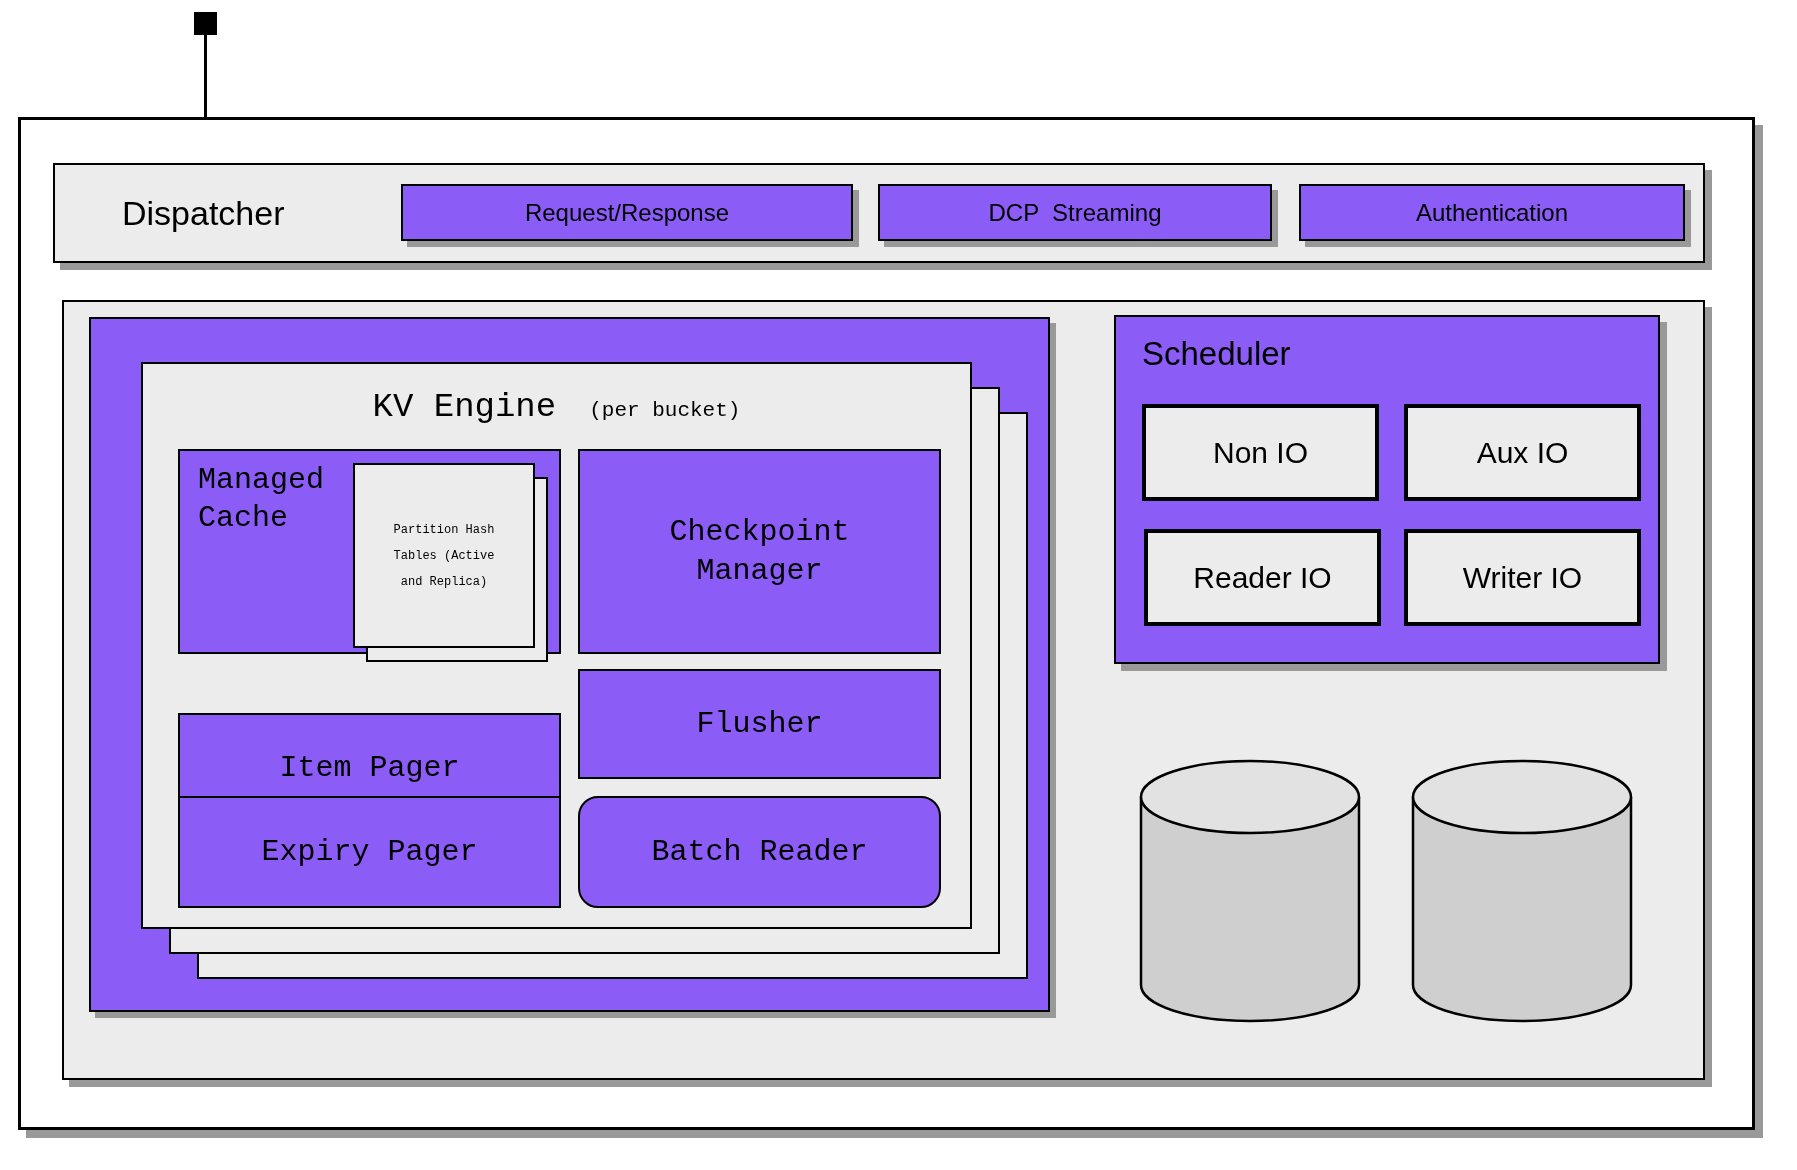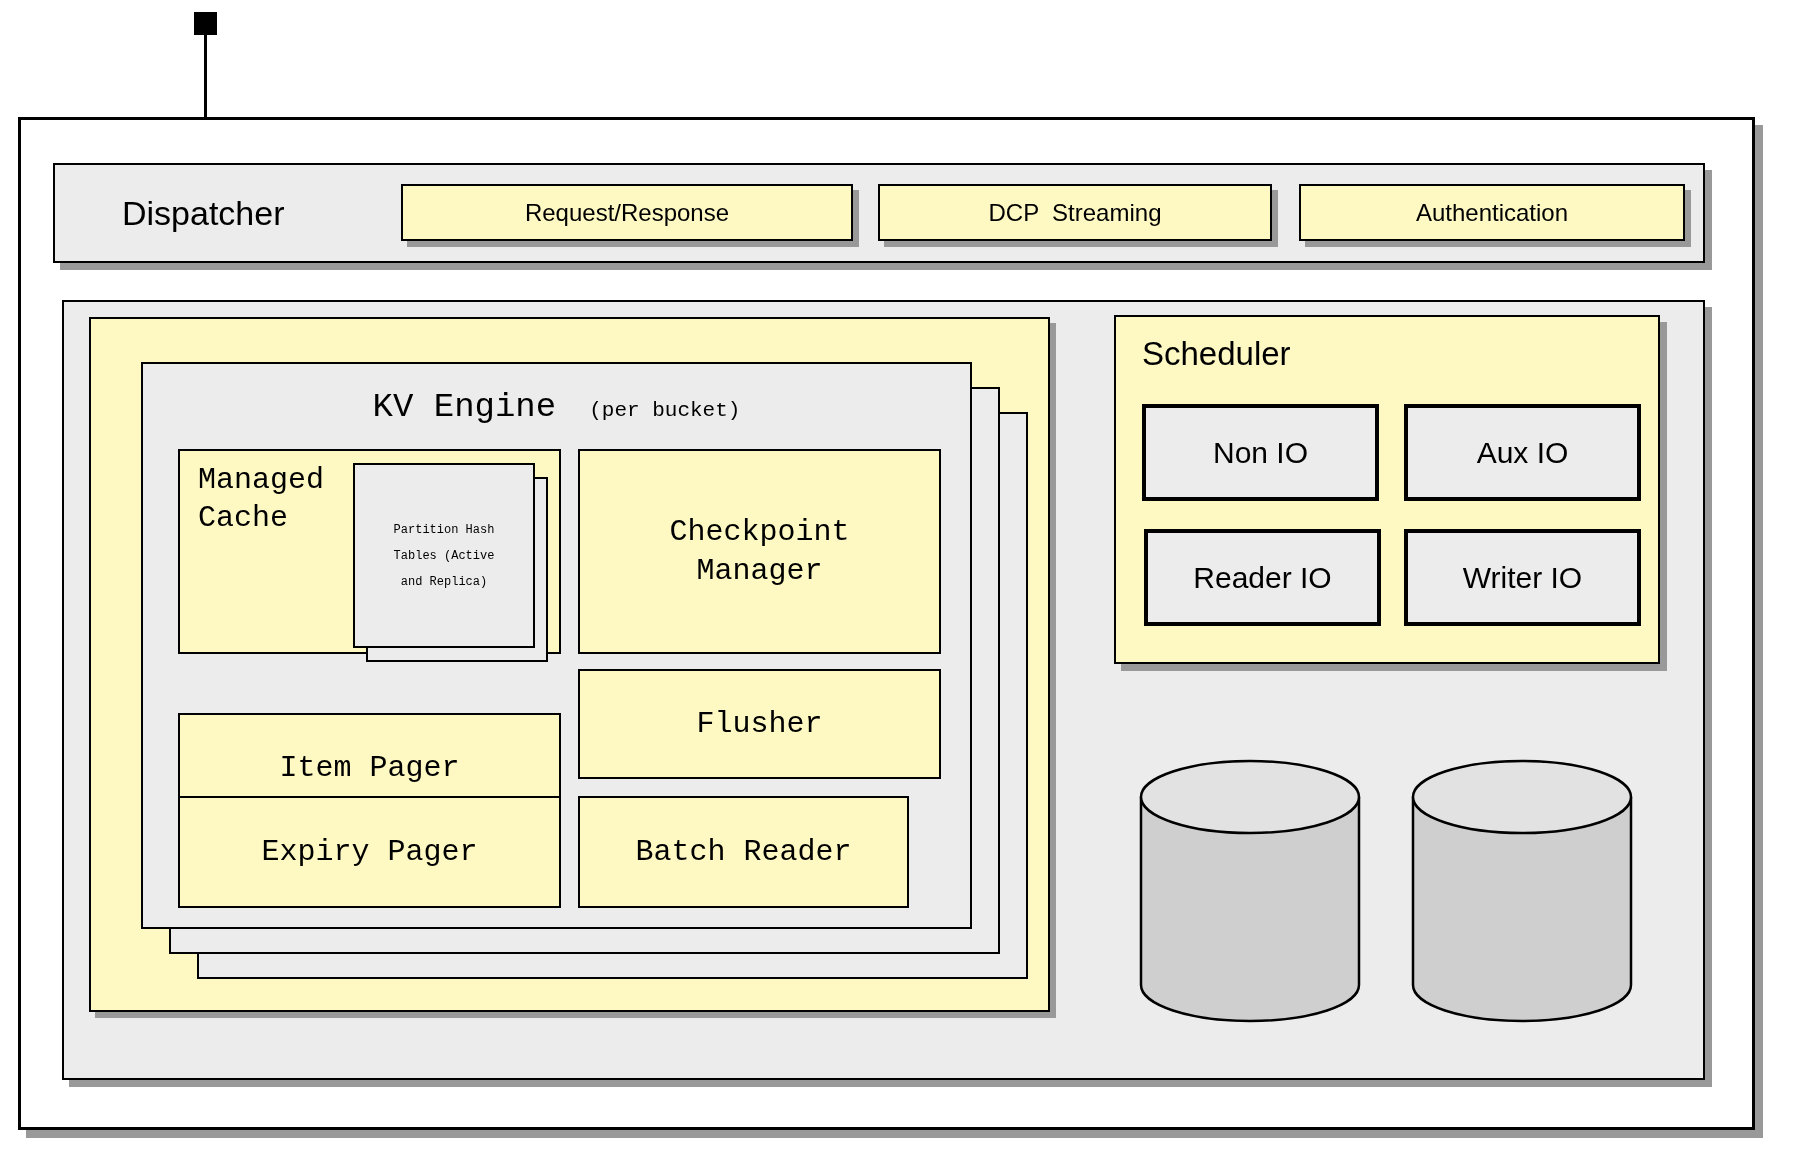--- a/index.html
+++ b/index.html
@@ -1,21 +1,21 @@
 <!DOCTYPE html>
 <html><head>
 <meta charset="utf-8">
 <style>
   html,body{margin:0;padding:0;background:#ffffff;}
   #page{position:relative;width:1797px;height:1170px;background:#ffffff;overflow:hidden;
         font-family:"Liberation Sans","DejaVu Sans",sans-serif;color:#000;}
   .abs{position:absolute;box-sizing:border-box;}
   .box{border:2px solid #000;box-sizing:border-box;}
   .gray{background:#ececec;}
-  .white{background:#fef9c3;}
+  .white{background:#8b5cf6;}
   .sh-lg{box-shadow:8px 8px 0 0 #999;}
   .sh-md{box-shadow:7px 7px 0 0 #999;}
   .sh-sm{box-shadow:6px 6px 0 0 #999;}
   .center{display:flex;align-items:center;justify-content:center;text-align:center;}
   
   .arrow-square{left:194px;top:12px;width:23px;height:23px;background:#000;}
   .arrow-stem{left:204px;top:34px;width:3px;height:114px;background:#000;}
   .arrow-head{left:192px;top:146px;width:0;height:0;
               border-left:13px solid transparent;border-right:13px solid transparent;
               border-top:20px solid #000;}
@@ -42,21 +42,21 @@
   .comp{position:absolute;font-size:30px;}
   .mc{left:35px;top:85px;width:383px;height:205px;}
   .mc-label{position:absolute;left:18px;top:10px;line-height:38px;font-size:30px;}
   .part{width:182px;height:185px;border:2px solid #000;box-sizing:border-box;background:#ececec;}
   .part-front{position:absolute;left:173px;top:12px;font-size:12px;line-height:26px;}
   .part-back{position:absolute;left:186px;top:26px;}
   .cpm{left:435px;top:85px;width:363px;height:205px;line-height:39px;}
   .item{left:35px;top:305px;width:383px;height:110px;margin-top:44px;}
   .flush{left:435px;top:305px;width:363px;height:110px;}
   .expiry{left:35px;top:432px;width:383px;height:112px;}
-  .batch{left:435px;top:432px;width:331px;height:112px;}
+  .batch{left:435px;top:432px;width:363px;height:112px;border-radius:20px;}
   
   .sched{left:1050px;top:13px;width:546px;height:349px;}
   .sched-title{position:absolute;left:0;top:18px;width:100%;text-align:left;font-size:33px;margin-left:26px;}
   .queue{position:absolute;width:237px;height:97px;font-size:30px;border:4px solid #000000;
          background:#ececec;box-sizing:border-box;}
   .q0{left:26px;top:87px;}  .q1{left:288px;top:87px;}
   .q2{left:28px;top:212px;} .q3{left:288px;top:212px;}
   
   .cyl{width:222px;height:264px;}
   .cyl-left{left:1075px;top:457px;}

